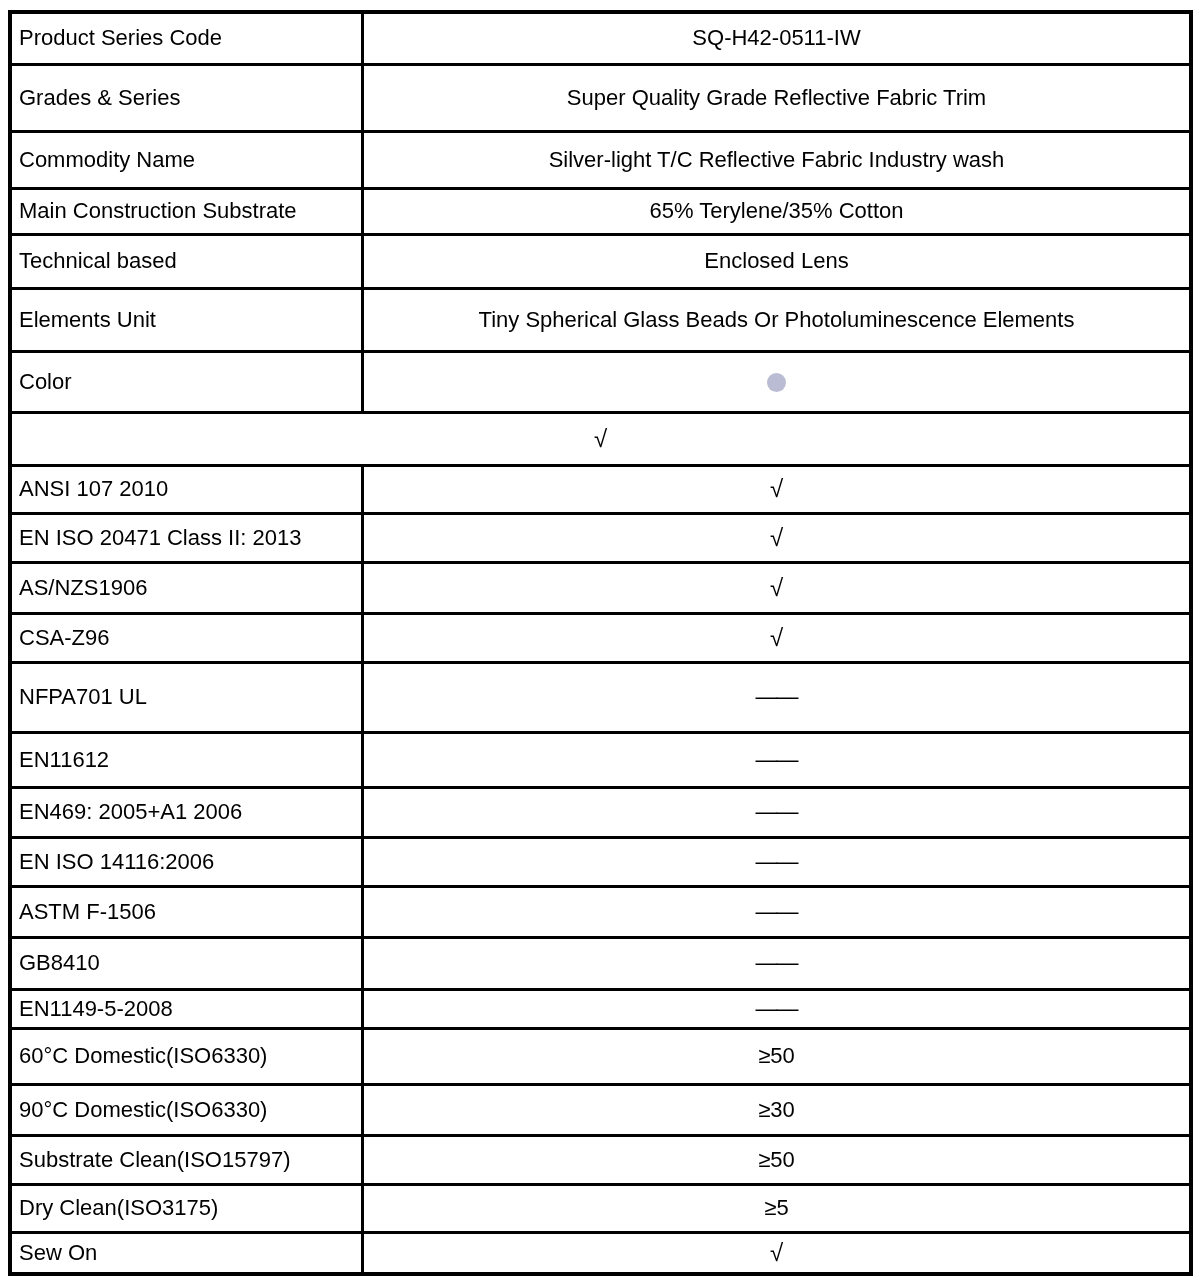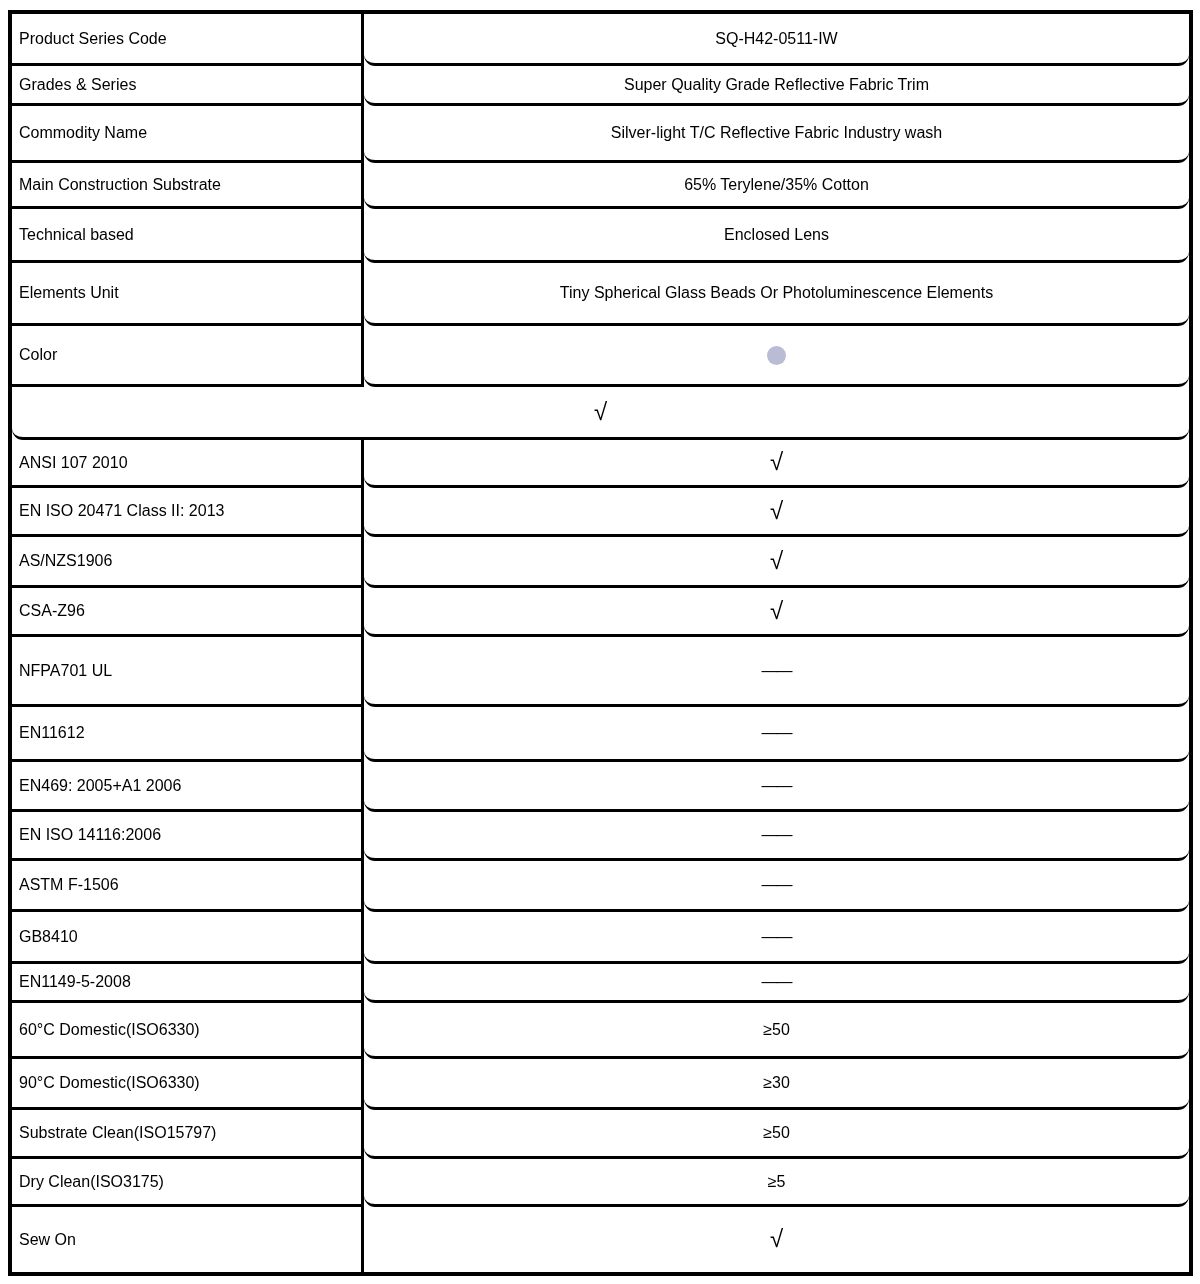--- a/index.html
+++ b/index.html
@@ -21,54 +21,53 @@
     border: 4px solid #000000;
     display: flex;
     flex-direction: column;
     background: #ffffff;
   }
   .row {
     display: flex;
     box-sizing: border-box;
   }
   
-  .row:nth-child(1){height:52px}  .row:nth-child(2){height:40px}
+  .row:nth-child(1){height:52px}  .row:nth-child(2){height:67px}
   .row:nth-child(3){height:57px}  .row:nth-child(4){height:46px}
   .row:nth-child(5){height:54px}  .row:nth-child(6){height:63px}
   .row:nth-child(7){height:61px}  .row:nth-child(8){height:53px}
   .row:nth-child(9){height:48px}  .row:nth-child(10){height:49px}
   .row:nth-child(11){height:51px} .row:nth-child(12){height:49px}
   .row:nth-child(13){height:70px} .row:nth-child(14){height:55px}
   .row:nth-child(15){height:50px} .row:nth-child(16){height:49px}
   .row:nth-child(17){height:51px} .row:nth-child(18){height:52px}
   .row:nth-child(19){height:39px} .row:nth-child(20){height:56px}
   .row:nth-child(21){height:51px} .row:nth-child(22){height:49px}
   .row:nth-child(23){height:48px} .row:nth-child(24){flex:1}
   .cell {
     box-sizing: border-box;
     border-bottom: 3px solid #000000;
     display: flex;
     align-items: center;
-    font-size: 16px;
+    font-size: 22px;
     line-height: 1.1;
     overflow: hidden;
   }
   .row:last-child .cell { border-bottom: none; }
   .cell.label {
     width: 352px;
     border-right: 3px solid #000000;
     padding-left: 7px;
     justify-content: flex-start;
     text-align: left;
   }
   .cell.value {
     flex: 1;
     justify-content: center;
     text-align: center;
-    border-radius: 11px;
   }
   .dash { letter-spacing: -1px; }
   .check { font-size: 24px; }
   .dot {
     width: 19px;
     height: 19px;
     border-radius: 50%;
     display: inline-block;
   }
 </style>

